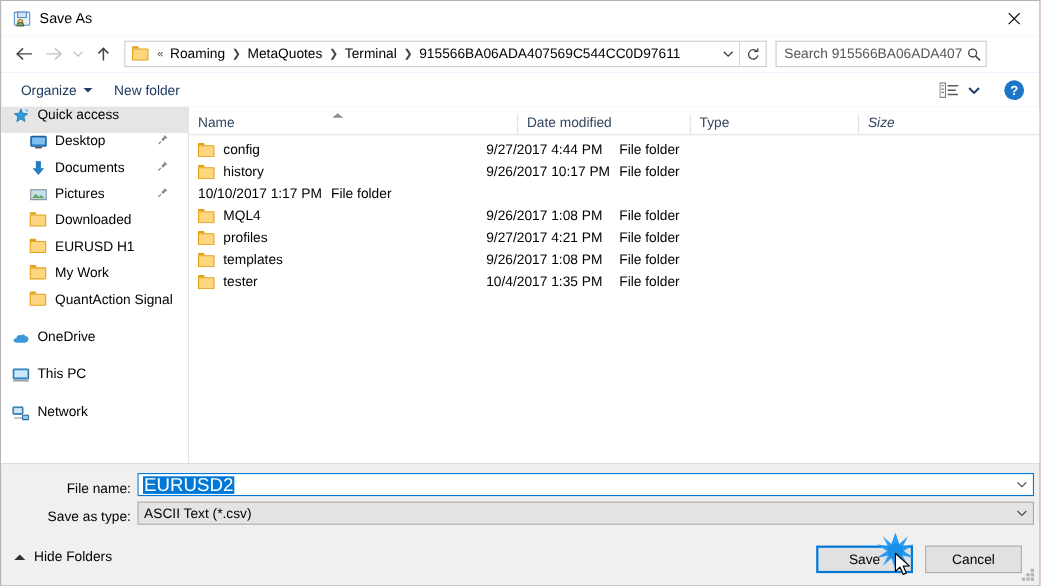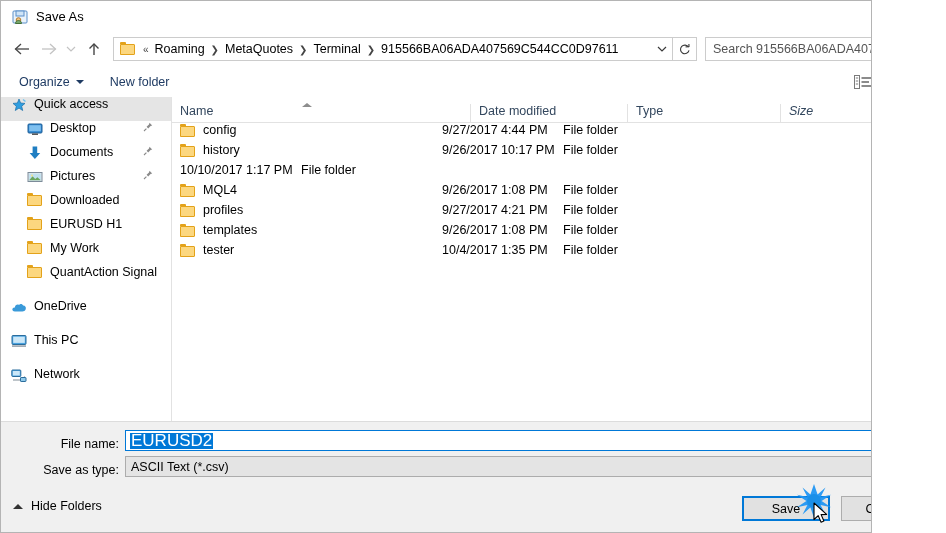--- a/index.html
+++ b/index.html
@@ -2,21 +2,21 @@
 <html><head>
 <meta charset="utf-8">
 <style>
   html, body {
     margin: 0;
     padding: 0;
     background: #ffffff;
   }
   #dialog {
     position: relative;
-    width: 872px;
+    width: 946px;
     height: 533px;
     background: #f0abfc;
     font-family: "Liberation Sans", sans-serif;
     font-size: 12px;
     color: #000000;
     overflow: hidden;
     border: 1px solid #b4b4b4;
     box-sizing: border-box;
   }
 
@@ -150,21 +150,21 @@
   }
   .cmd-item {
     font-size: 12.5px;
     color: #1f3b63;
     padding: 4px 8px;
     cursor: default;
     display: flex;
     align-items: center;
   }
   #cmd-organize { margin-left: 10px; }
-  #cmd-newfolder { margin-left: 10px; }
+  #cmd-newfolder { margin-left: 4px; }
   .tri-down {
     width: 0; height: 0;
     border-left: 4px solid transparent;
     border-right: 4px solid transparent;
     border-top: 4px solid #1f3b63;
     margin-left: 6px;
   }
   #cmdbar-right {
     margin-left: auto;
     display: flex;
@@ -287,21 +287,21 @@
     position: absolute;
     left: 130px; top: -1px;
     width: 0; height: 0;
     border-left: 5px solid transparent;
     border-right: 5px solid transparent;
     border-bottom: 4px solid #8d8d8d;
   }
   .frow {
     height: 20px;
     display: flex;
-    align-items: flex-start;
+    align-items: flex-end;
     font-size: 12.5px;
     cursor: default;
   }
   .frow:first-of-type { margin-top: 5px; }
   .fc {
     box-sizing: border-box;
     white-space: nowrap;
     overflow: hidden;
   }
   .fc-name {

